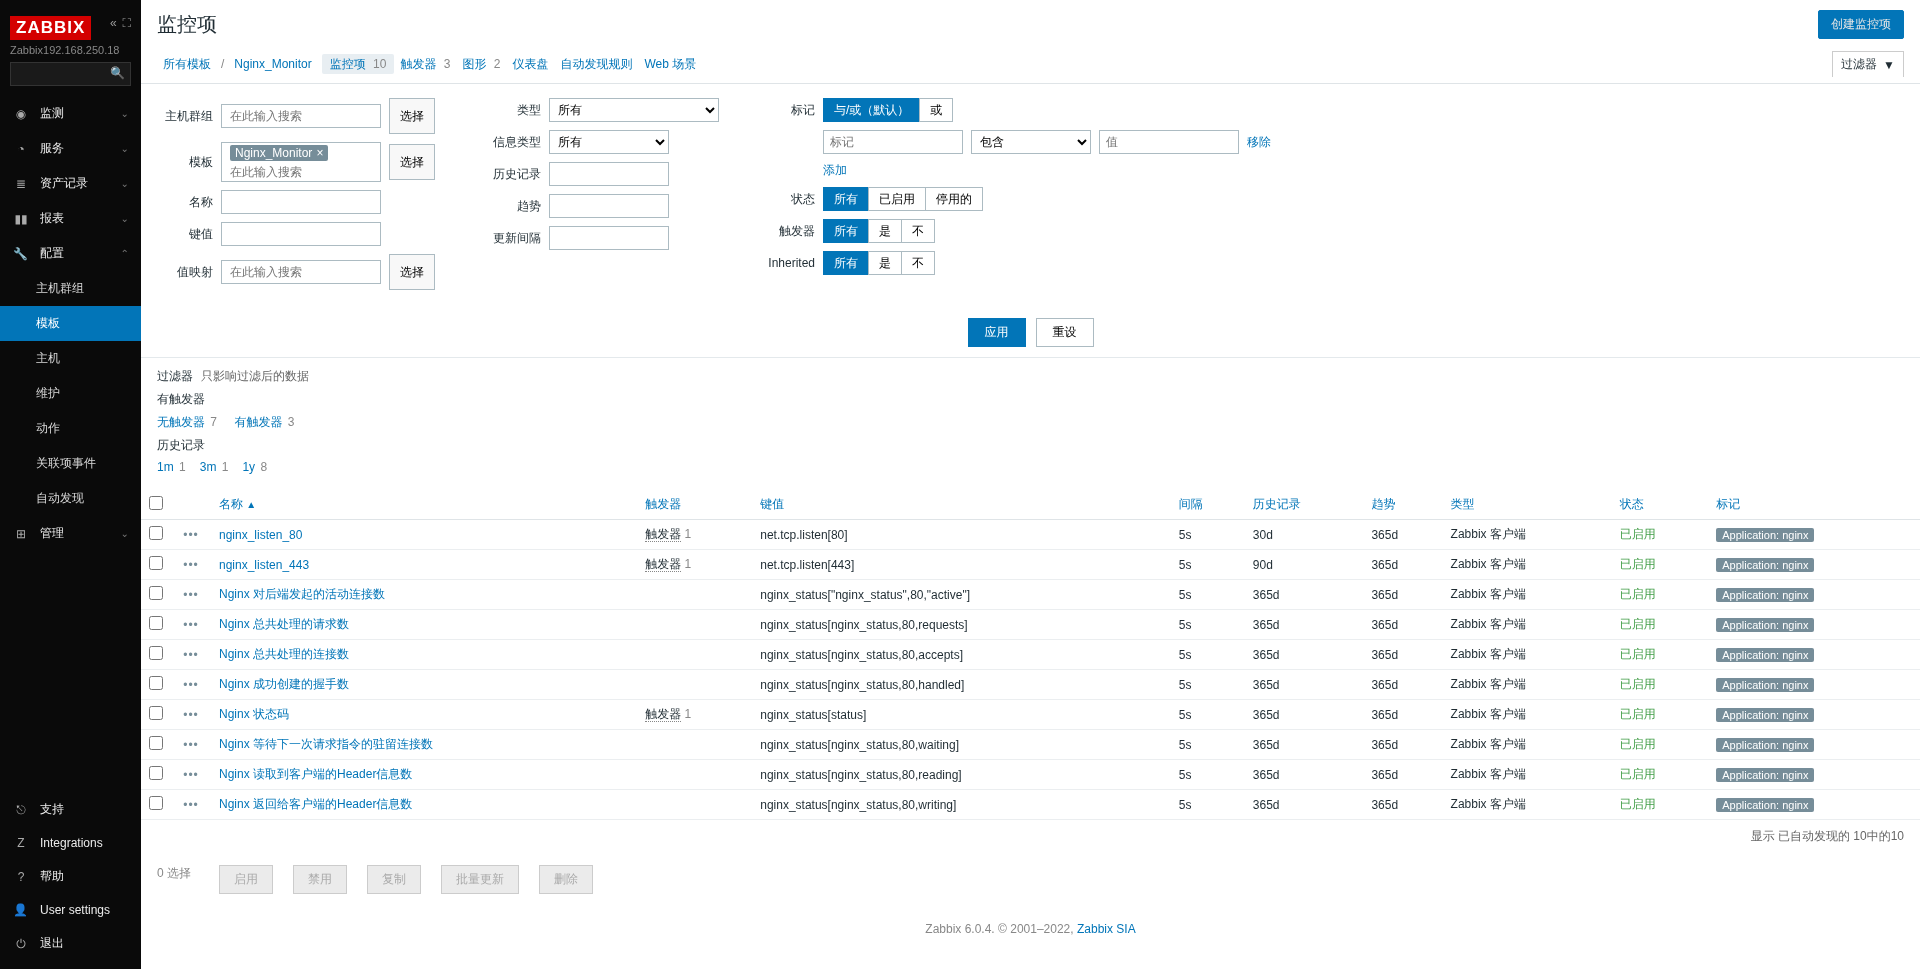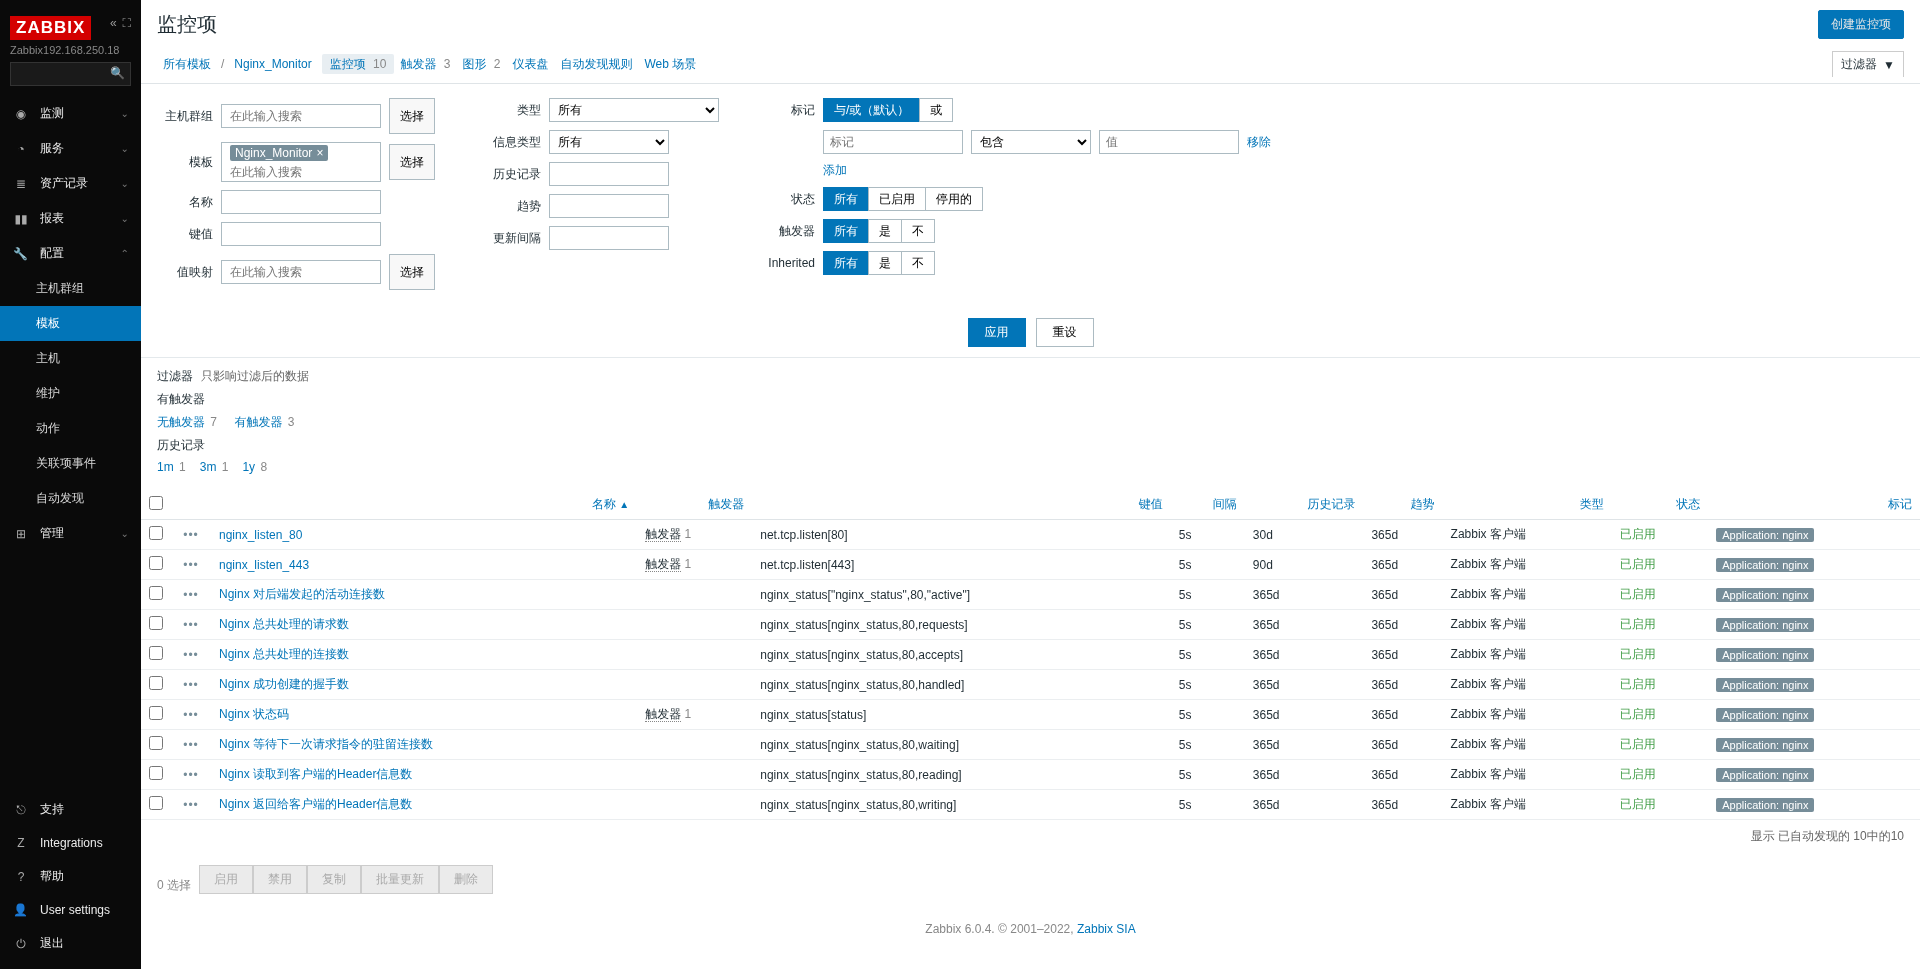--- a/index.html
+++ b/index.html
@@ -63,33 +63,33 @@
 
 .subf{padding:10px 16px;color:#666}
 .subf-row{margin-bottom:6px}
 .subf-lbl{color:#1f2c33;margin-right:8px}
 .subf a{margin-right:2px}
 .subf .cnt{color:#888;margin-right:14px}
 .subf .u{}
 
 
 .tbl{width:100%;border-collapse:collapse}
-.tbl th{text-align:right;font-weight:normal;color:#0275b8;padding:6px 8px;border-bottom:1px solid #dfe4e7;cursor:pointer;background:#fff}
+.tbl th{text-align:left;font-weight:normal;color:#0275b8;padding:6px 8px;border-bottom:1px solid #dfe4e7;cursor:pointer;background:#fff}
 .tbl th:first-child,.tbl td:first-child{width:28px;text-align:center}
 .tbl th:nth-child(2),.tbl td:nth-child(2){width:40px;text-align:center}
 .tbl td{padding:6px 8px;border-bottom:1px solid #ebeef0;vertical-align:middle}
 .dots{color:#768d99;cursor:pointer;letter-spacing:1px}
 .trig-lnk{color:#1f2c33;border-bottom:1px dotted #888}
 .status-on{color:#429e47}
 .tagchip{background:#768d99;color:#fff;padding:1px 6px;border-radius:2px;font-size:11px}
 .sort-ico{font-size:10px;color:#0275b8}
 .tbl-ftr{text-align:right;padding:8px 16px;color:#666}
 
 
-.btm{padding:12px 16px;display:flex;align-items:flex-end;gap:0}
+.btm{padding:12px 16px;display:flex;align-items:flex-start;gap:20px}
 .btm-cnt{color:#888;margin-right:8px}
 .btm button{border:1px solid #ccc;background:#ebebeb;color:#aaa;padding:5px 14px;cursor:not-allowed}
 
 .footer{text-align:center;color:#888;padding:16px}
 input[type=checkbox]{width:14px;height:14px;cursor:pointer}
 </style>
 </head>
 <body>
 
 <div class="sidebar">

